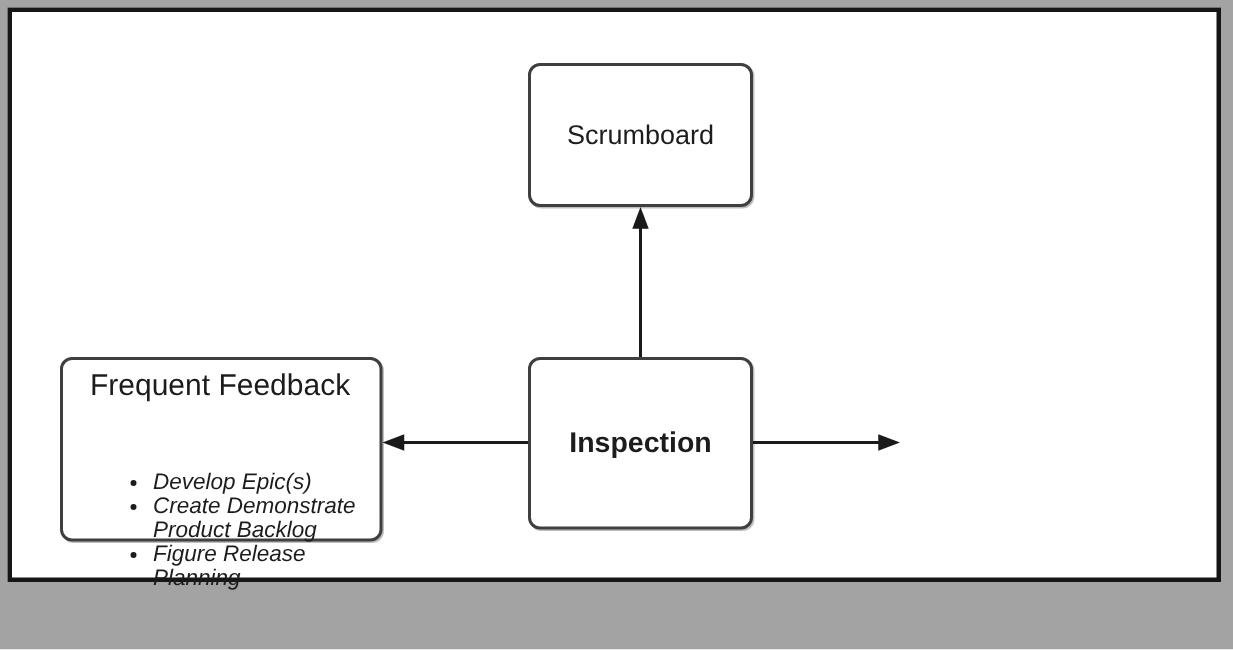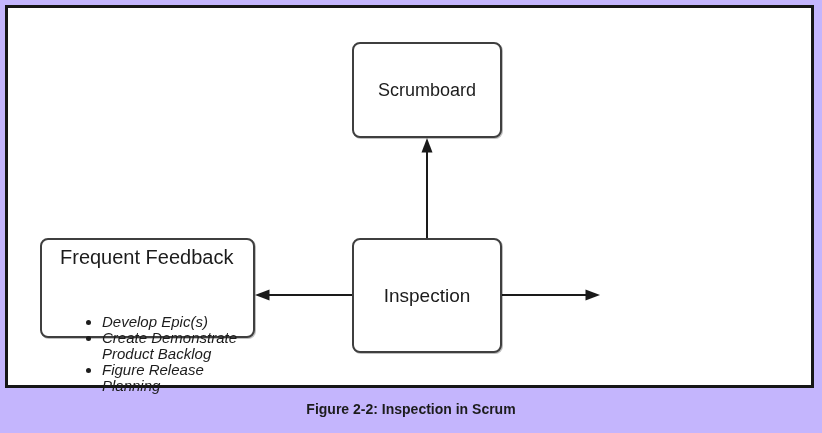--- a/index.html
+++ b/index.html
@@ -6,21 +6,21 @@
     margin: 0;
     padding: 0;
     background: #ffffff;
     font-family: "Liberation Sans", sans-serif;
     color: #1c1c1c;
   }
   .canvas {
     position: relative;
     width: 822px;
     height: 433px;
-    background: #c4b5fd;
+    background: #a3a3a3;
     overflow: hidden;
   }
   .frame {
     position: absolute;
     left: 5px;
     top: 5px;
     width: 809px;
     height: 383px;
     border: 3px solid #161616;
     box-sizing: border-box;
@@ -58,25 +58,25 @@
   }
   .node-scrumboard {
     left: 352px; top: 42px;
     width: 150px; height: 96px;
     font-size: 18px;
   }
   .node-inspection {
     left: 352px; top: 238px;
     width: 150px; height: 115px;
     font-size: 19px;
-    font-weight: normal;
+    font-weight: bold;
   }
   .node-frequent-feedback {
     left: 40px; top: 238px;
-    width: 215px; height: 100px;
+    width: 215px; height: 123px;
     padding: 4px 8px 4px 18px;
   }
   .node-final-inspection {
     left: 600px; top: 238px;
     width: 178px; height: 114px;
     padding: 4px 6px 4px 18px;
     display: flex;
     flex-direction: column;
     justify-content: center;
   }
@@ -150,15 +150,14 @@
   <div class="node node-frequent-feedback">
     <div class="node-title-lg">Frequent Feedback</div>
     <ul class="bullet-list">
       <li class="bullet-item">Develop Epic(s)</li>
       <li class="bullet-item">Create Demonstrate Product Backlog</li>
       <li class="bullet-item">Figure Release Planning</li>
     </ul>
   </div>
 
 
-  <div class="caption">Figure 2-2: Inspection in Scrum</div>
 
 </div>
 
 </body></html>

